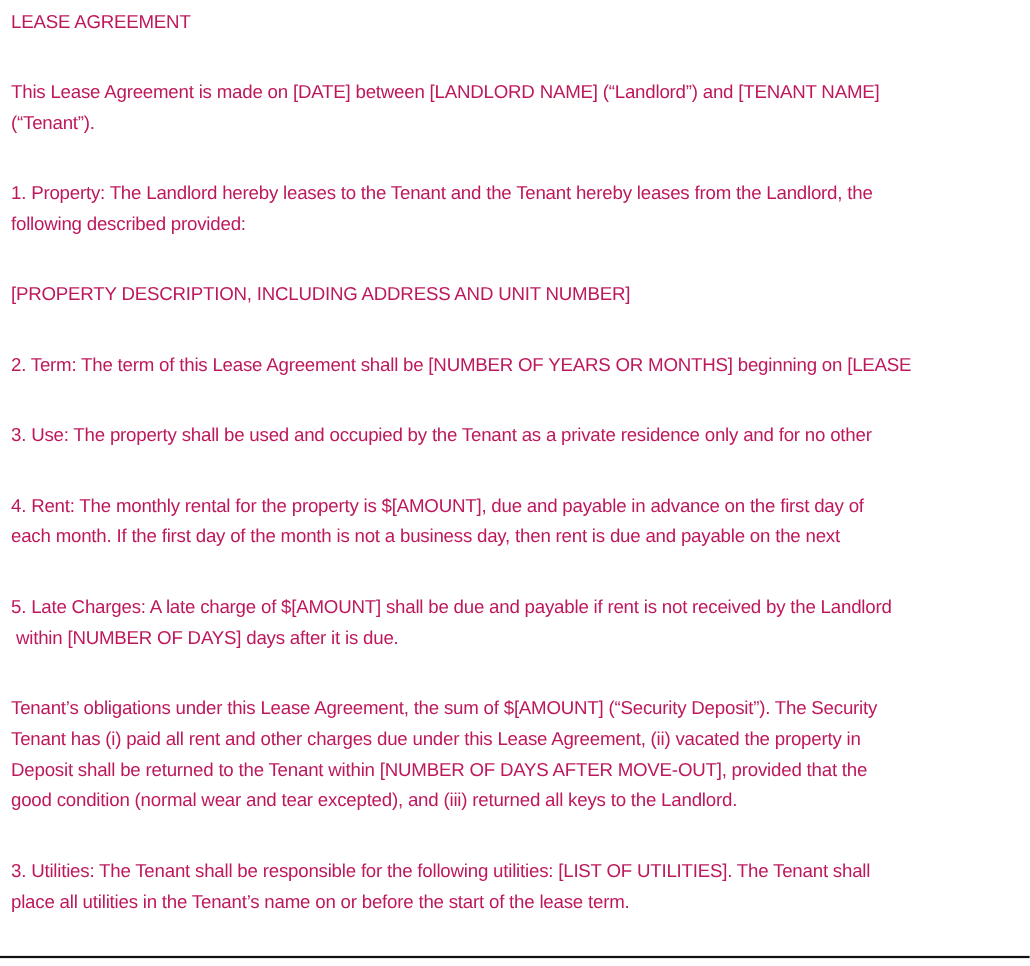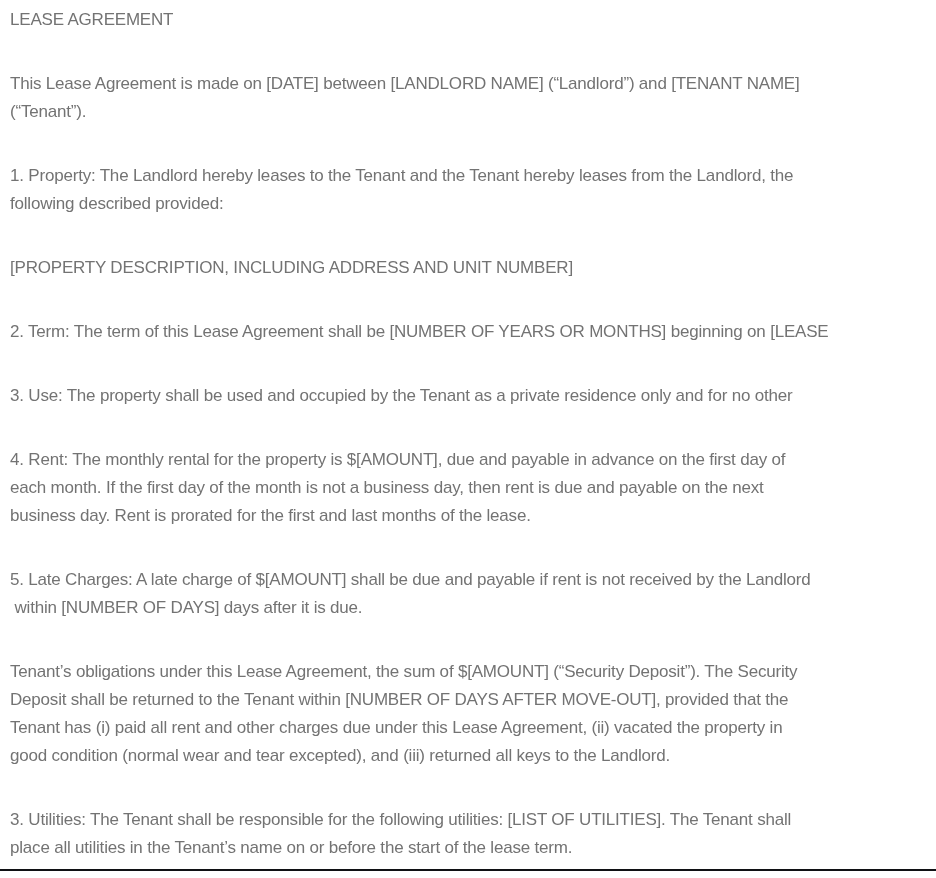--- a/index.html
+++ b/index.html
@@ -36,21 +36,21 @@
     top: 869px;
     left: 0;
     width: 936px;
     height: 2px;
     background: #101114;
   }
 </style>
 </head>
 <body style="background: rgb(255, 255, 255);">
 
-<div class="doc-area" style="color: #737373;">
+<div class="doc-area" style="color: #be185d;">
   <div id="doc-body">
       <div class="para">
         <div class="line">LEASE AGREEMENT</div>
       </div>
       <div class="para">
         <div class="line">This Lease Agreement is made on [DATE] between [LANDLORD NAME] (“Landlord”) and [TENANT NAME]</div>
         <div class="line">(“Tenant”).</div>
       </div>
       <div class="para">
         <div class="line">1. Property: The Landlord hereby leases to the Tenant and the Tenant hereby leases from the Landlord, the</div>
@@ -61,30 +61,29 @@
       </div>
       <div class="para">
         <div class="line">2. Term: The term of this Lease Agreement shall be [NUMBER OF YEARS OR MONTHS] beginning on [LEASE</div>
       </div>
       <div class="para">
         <div class="line">3. Use: The property shall be used and occupied by the Tenant as a private residence only and for no other</div>
       </div>
       <div class="para">
         <div class="line">4. Rent: The monthly rental for the property is $[AMOUNT], due and payable in advance on the first day of</div>
         <div class="line">each month. If the first day of the month is not a business day, then rent is due and payable on the next</div>
-        <div class="line">business day. Rent is prorated for the first and last months of the lease.</div>
       </div>
       <div class="para">
         <div class="line">5. Late Charges: A late charge of $[AMOUNT] shall be due and payable if rent is not received by the Landlord</div>
         <div class="line"> within [NUMBER OF DAYS] days after it is due.</div>
       </div>
       <div class="para">
         <div class="line">Tenant’s obligations under this Lease Agreement, the sum of $[AMOUNT] (“Security Deposit”). The Security</div>
+        <div class="line">Tenant has (i) paid all rent and other charges due under this Lease Agreement, (ii) vacated the property in</div>
         <div class="line">Deposit shall be returned to the Tenant within [NUMBER OF DAYS AFTER MOVE-OUT], provided that the</div>
-        <div class="line">Tenant has (i) paid all rent and other charges due under this Lease Agreement, (ii) vacated the property in</div>
         <div class="line">good condition (normal wear and tear excepted), and (iii) returned all keys to the Landlord.</div>
       </div>
       <div class="para">
         <div class="line">3. Utilities: The Tenant shall be responsible for the following utilities: [LIST OF UTILITIES]. The Tenant shall</div>
         <div class="line">place all utilities in the Tenant’s name on or before the start of the lease term.</div>
       </div>
     </div>
 </div>
 
 <div class="bottom-rule" style="background: rgb(16, 17, 20);"></div>

